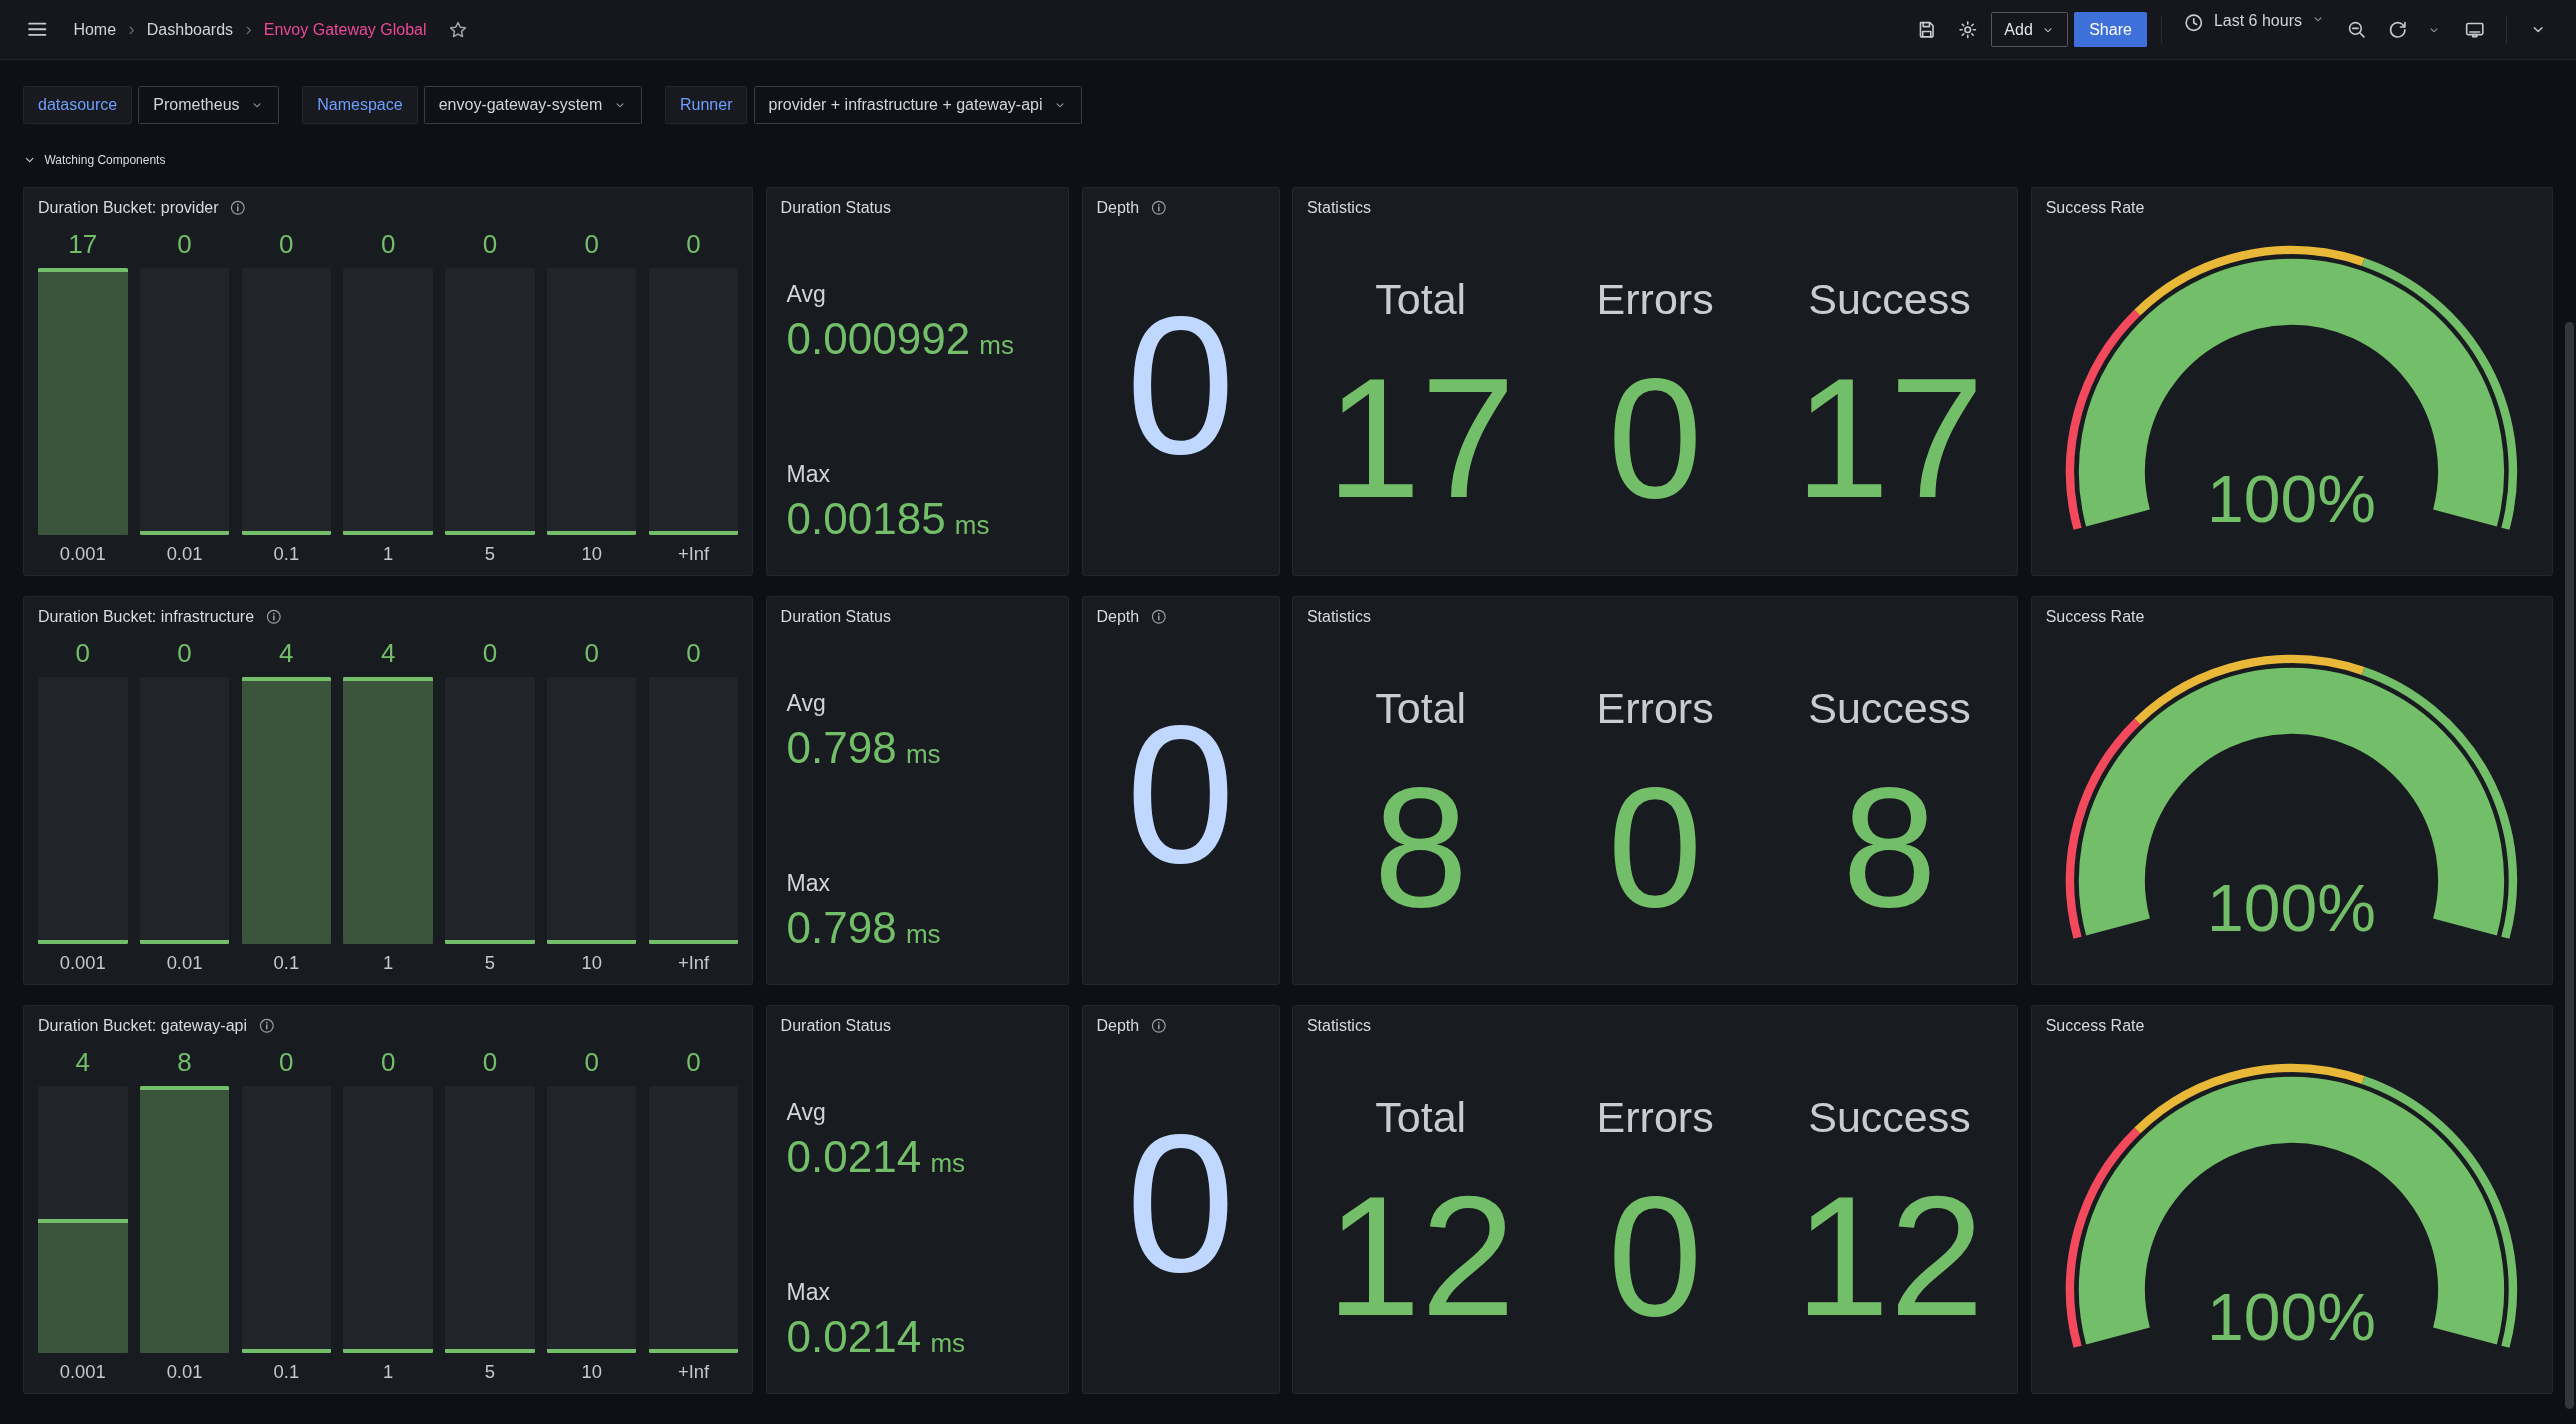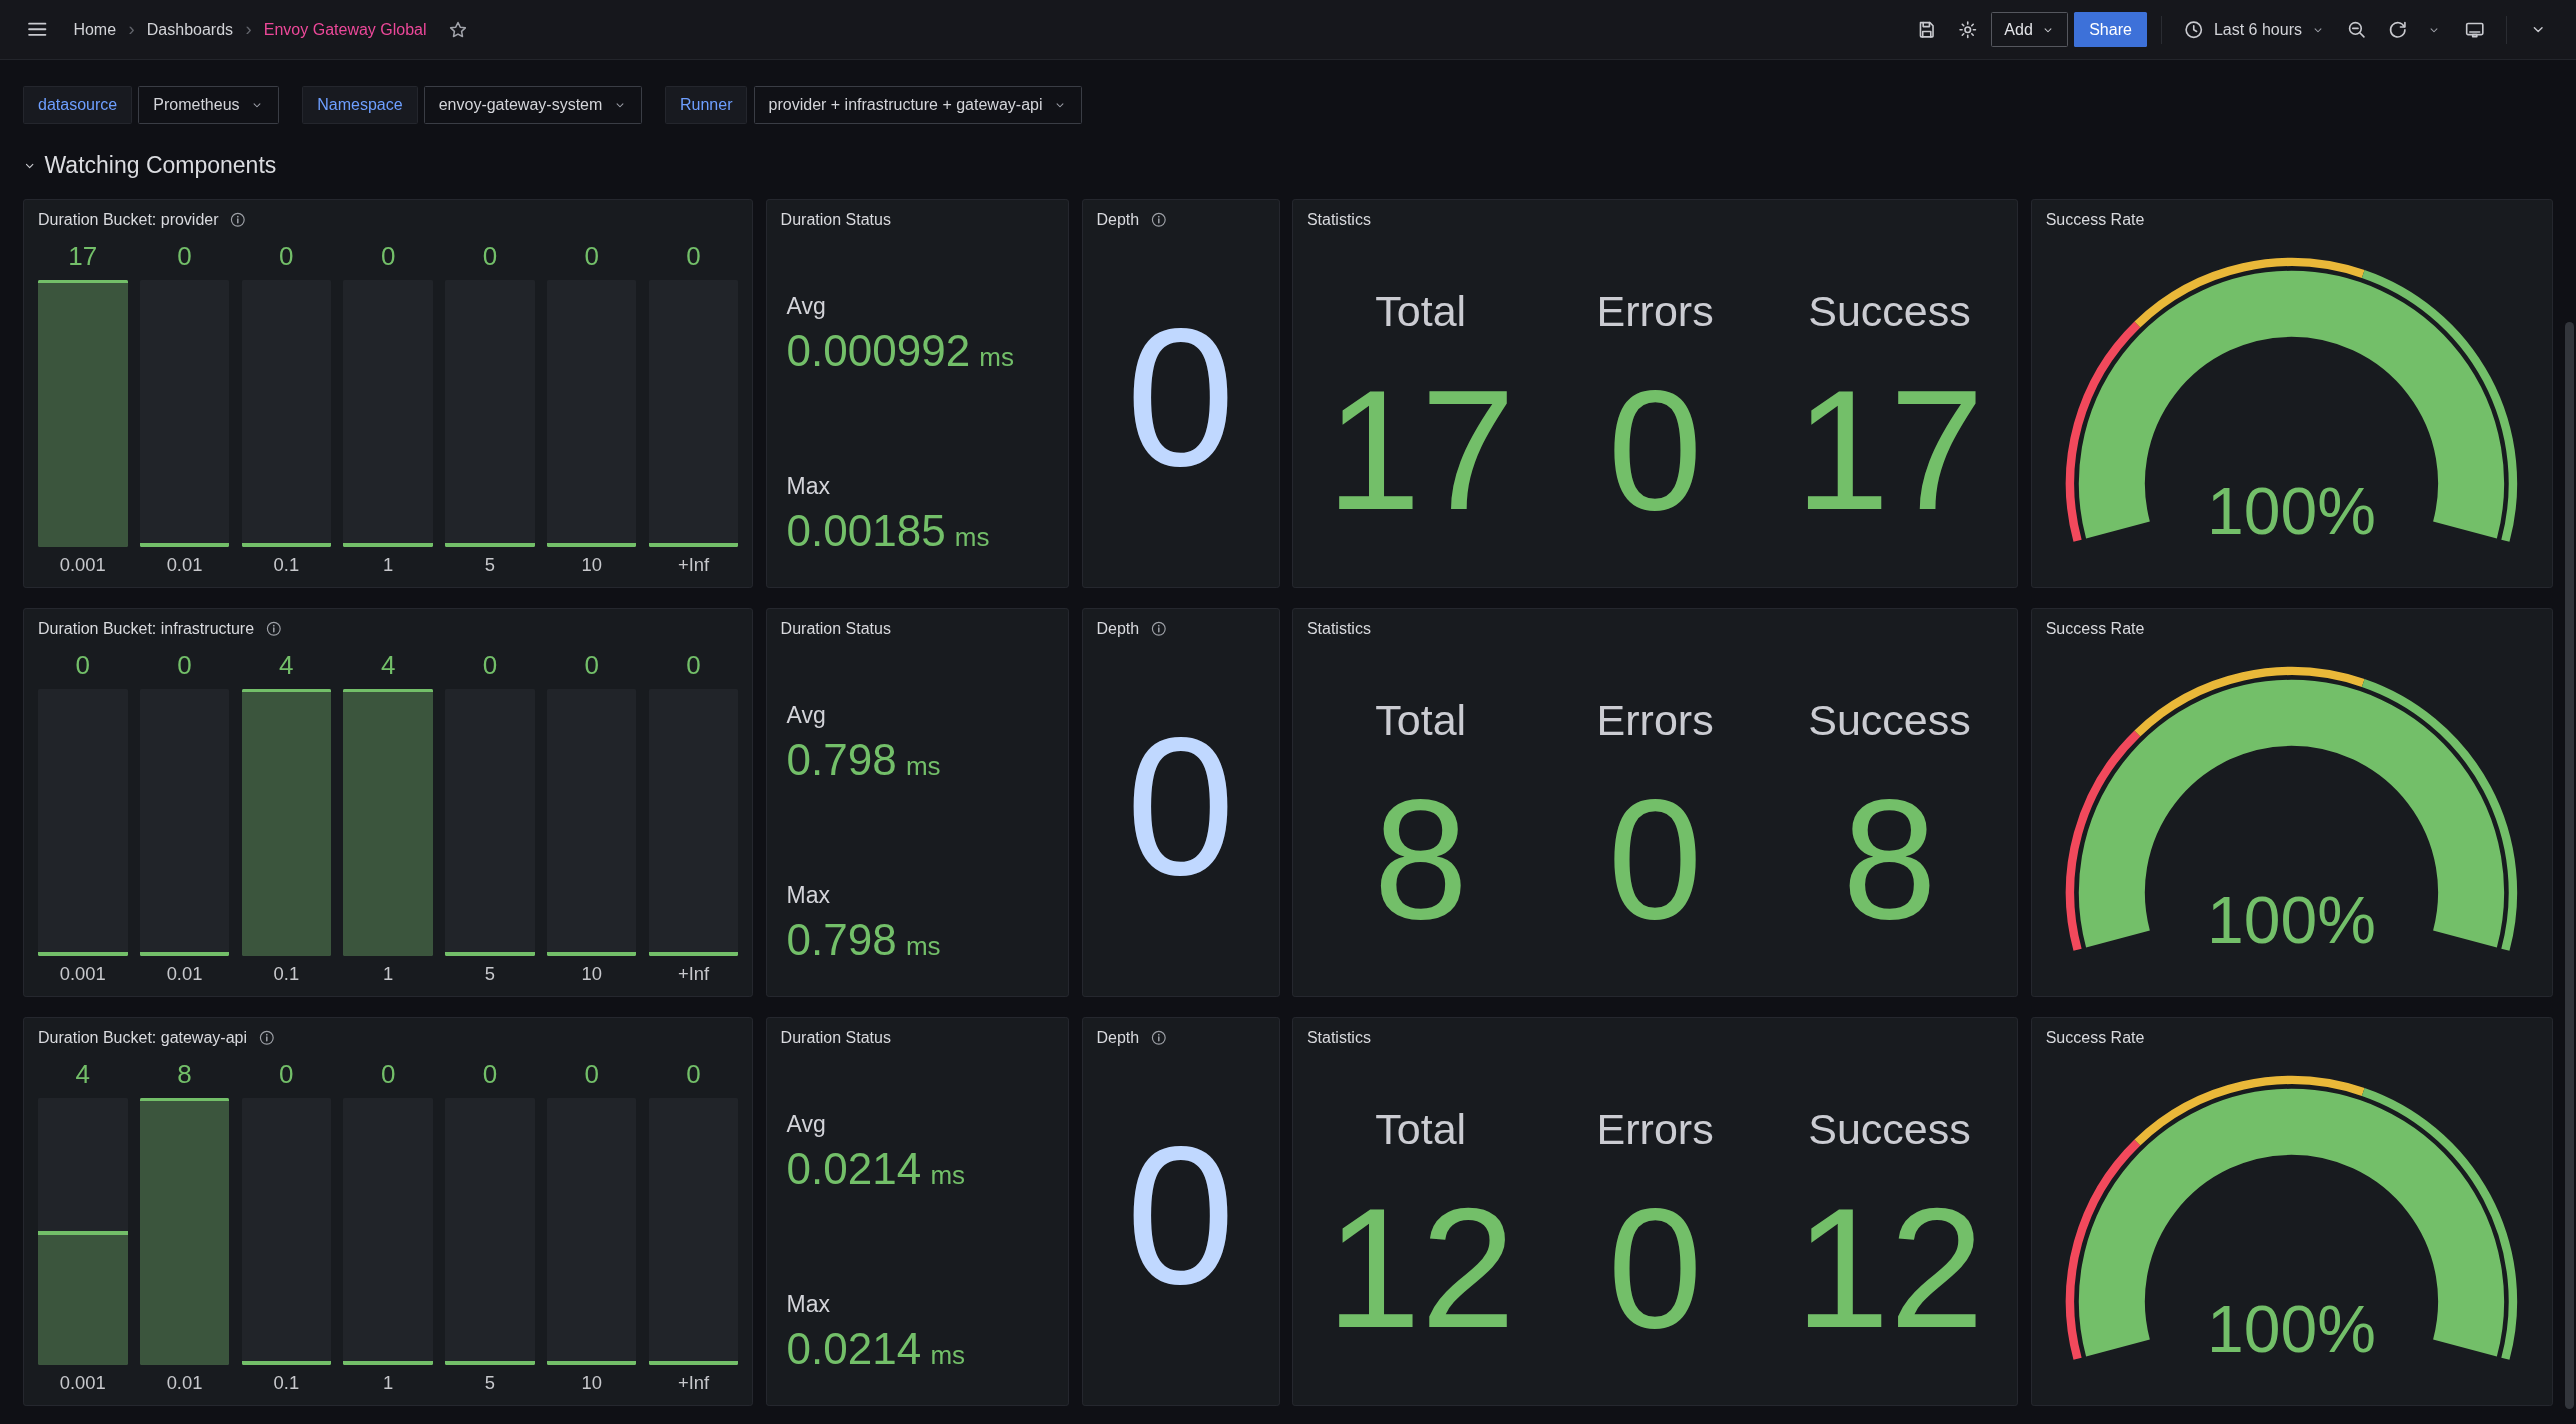--- a/index.html
+++ b/index.html
@@ -24,37 +24,37 @@
   .breadcrumb { display:flex; align-items:center; gap:12.3px; margin-left:18.4px; font-size:16px;text-align:center; }
   .crumb { color:#D2D3D7; }
   .crumb.current { color:#ec4899; }
   .crumb-sep { color:#63656C; font-size:18.4px; line-height:1; }
   .actions { margin-left:auto; display:flex; align-items:center; gap:6.1px; }
   .add-btn { display:flex; align-items:center; gap:7.7px; border:0.8px solid #55575E; border-radius:1.5px;
     height:35px; padding:0 12.3px; font-size:16px; font-weight:500; color:#E3E4E8; background:none; cursor:pointer; }
   .share-btn { display:flex; align-items:center; height:35px; padding:0 15.3px; border:none; border-radius:1.5px;
     background:#3D71D9; color:#FFFFFF; font-size:16px; font-weight:500; cursor:pointer;text-align:center; }
   .v-divider { width:0.8px; height:28px; background:#2A2C32; margin:0 7.7px; }
-  .time-btn { display:flex; align-items:center; gap:9.2px; background:none; border:none; cursor:pointer;
+  .time-btn { display:flex; align-items:flex-start; gap:9.2px; background:none; border:none; cursor:pointer;
     color:#D3D4D9; font-size:16px; font-weight:500; padding:0 7.7px; height:35px; }
 
   
   .filters { display:flex; gap:23px; margin:26px 23px 0; }
   .filter { display:flex; align-items:center; }
   .f-label { display:flex; align-items:center; height:38px; padding:0 14px;
     background:#181A20; border:0.8px solid #24262D; border-radius:1.5px;
     color:#6E9FFF; font-size:16px; font-weight:500; }
   .f-value { display:flex; align-items:center; gap:10.7px; height:38px; padding:16px 14px; margin-left:6.1px;
     background:#101116; border:0.8px solid #3A3D45; border-radius:1.5px;
     color:#D3D4D9; font-size:16px; cursor:pointer; }
   .f-value .icon { color:#9DA0A8; }
 
   
   .section-head { display:flex; align-items:center; gap:7.7px; margin:28px 0 0 21.5px;
-    color:#DBDCE0; font-size:23px; font-weight:500; cursor:pointer; }
+    color:#DBDCE0; font-size:12px; font-weight:500; cursor:pointer; }
   .section-head .icon { color:#C9CACF; }
 
   
   .grid { display:grid; grid-template-columns:955fr 397fr 259fr 950fr 683fr;
     grid-auto-rows:389px; gap:20px 12.3px; margin:20px 23px 0; }
   .panel { background:#181B1F; border:0.8px solid #25272E; border-radius:3.1px;
     display:flex; flex-direction:column; overflow:hidden; min-width:0; }
   .panel-head { display:flex; align-items:center; gap:10.7px; padding:10.7px 14px 0; }
   .panel-title { font-size:16px; font-weight:500; color:#D9DADE; white-space:nowrap; }
   .info-icon { color:#9DA0A6; }

